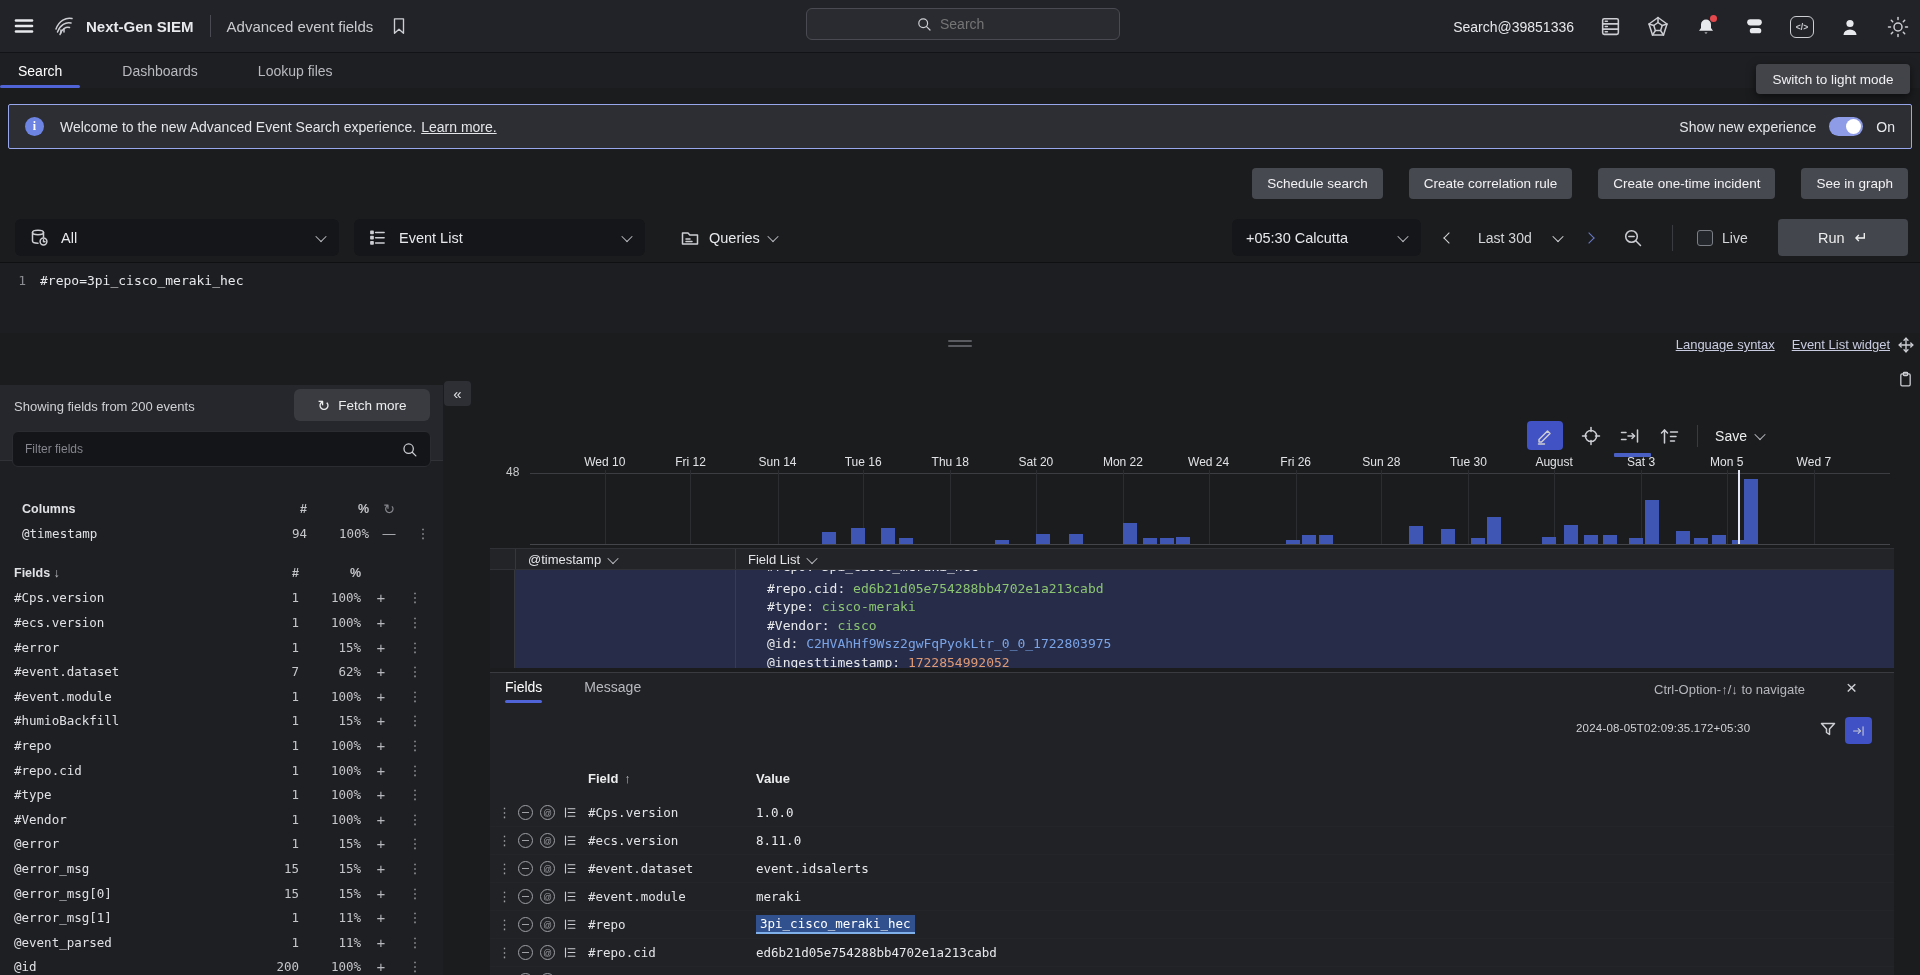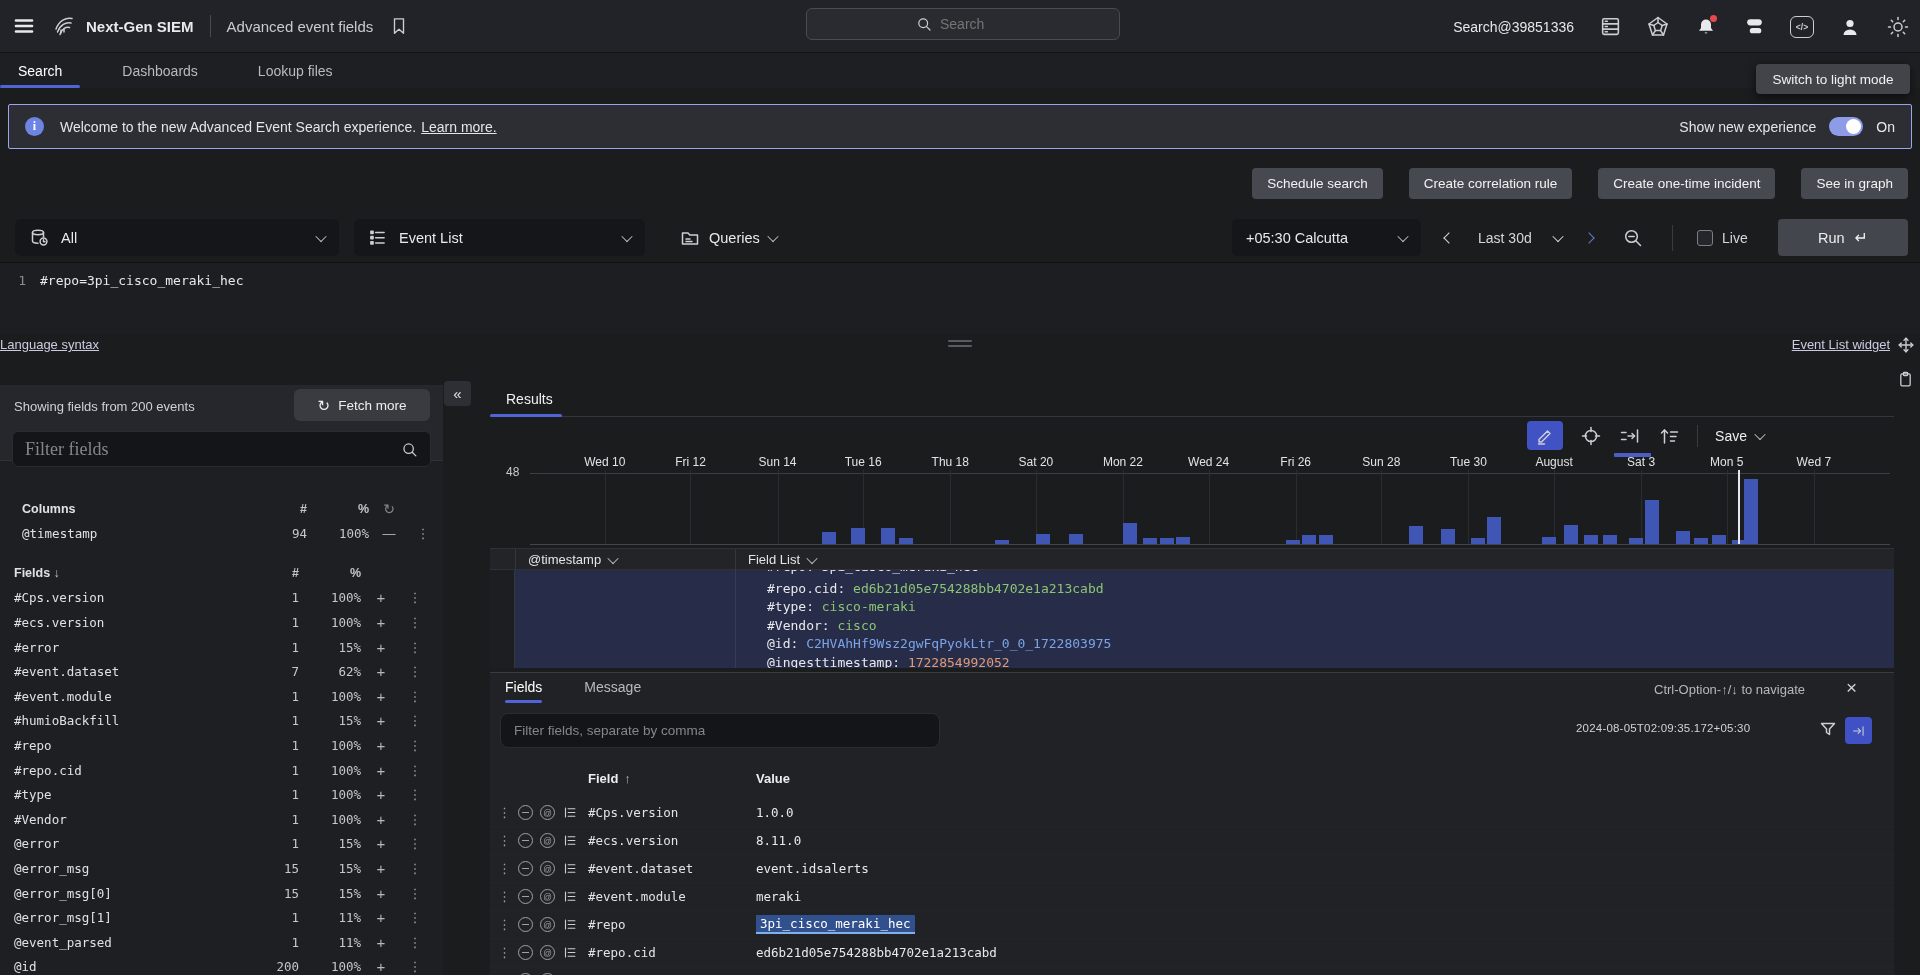--- a/index.html
+++ b/index.html
@@ -81,34 +81,34 @@
 
 
 #editor{position:absolute;left:0;top:262px;width:1920px;height:71px;background:#1d1e21;border-top:1px solid #0f1012}
 #editor .line{display:flex;padding-top:10px;font-size:13px}
 #editor .ln{width:26px;text-align:right;color:#8b8c92;margin-right:14px}
 #editor .code{color:#e8e9ec}
 
 
 #grip{position:absolute;left:948px;top:340px;width:24px;cursor:row-resize}
 #grip div{height:2px;background:#5a5b60;border-radius:2px;margin-bottom:3px}
-#links-row{position:absolute;top:337px;left:0;width:1890px;display:flex;justify-content:space-between;gap:24px;font-size:13px}
+#links-row{position:absolute;top:337px;left:0;width:1890px;display:flex;justify-content:flex-end;gap:17px;font-size:13px}
 #links-row a{color:#c9cce0;text-decoration:underline;cursor:pointer}
 .edge-icon{position:absolute;left:1897px;cursor:pointer}
 
 
 #sidebar{position:absolute;left:0;top:385px;width:443px;bottom:0;background:#1e1f23}
 #sb-head{position:absolute;left:0;top:0;width:443px;height:76px;background:#26272c;border-bottom:1px solid #313237}
 #sb-summary{position:absolute;left:14px;top:14px;font-size:13px;color:#cfd0d4}
 #fetch-btn{position:absolute;left:294px;top:4px;width:136px;height:32px;background:#393b41;border:none;border-radius:6px;
   color:#eceded;font-size:13.5px;display:flex;align-items:center;justify-content:center;gap:8px;cursor:pointer;font-family:"Liberation Sans",sans-serif}
 .refresh-glyph{font-size:15px;line-height:1}
 #sb-filter{position:absolute;left:12px;top:46px;width:419px;height:36px;background:var(--input);border:1px solid #2b2c31;border-radius:6px;
   display:flex;align-items:center;padding:0 12px}
-#sb-filter input{flex:1;background:transparent;border:none;outline:none;color:#cfd0d4;font-size:18px;font-family:Liberation Serif, serif}
+#sb-filter input{flex:1;background:transparent;border:none;outline:none;color:#cfd0d4;font-size:12px;font-family:Liberation Sans, sans-serif}
 #sb-filter input::placeholder{color:#85868d}
 .sb-row{display:flex;align-items:center;padding:0 14px;height:24.6px}
 .sb-row .nm{flex:1;font-size:12.5px;color:#e0e1e5}
 .sb-row .ct{width:46px;text-align:right;font-size:12.5px;color:#c6c7cb}
 .sb-row .pc{width:62px;text-align:right;font-size:12.5px;color:#c6c7cb}
 .sb-row .pl{width:40px;text-align:center;color:#b7b8be;font-size:15px;cursor:pointer}
 .sb-row .kb{width:28px;text-align:center;color:#9fa0a6;font-size:13px;cursor:pointer}
 .sb-hdr{font-weight:bold;font-size:13px;color:#eceded}
 #sb-columns{position:absolute;left:8px;top:112px;width:443px}
 #sb-fields{position:absolute;left:0;top:176px;width:443px;bottom:0;overflow:hidden}
@@ -629,24 +629,20 @@
           <span class="pc mono">100%</span>
           <span class="pl">+</span>
           <span class="kb">⋮</span>
         </div>
       </div>
   </div>
 </div>
 <div id="collapse-btn">«</div>
 
 <div id="main">
-  <div id="results-bar">
-    <span id="results-tab">Results</span>
-    <div id="results-underline"></div>
-  </div>
 
   <div id="chart-toolbar">
     <div class="tool-btn active">
       <svg width="20" height="20" viewBox="0 0 20 20">
           <g class="ic" stroke="#fff" stroke-width="1.5">
             <path d="M4 13.5 L12.5 5 l2.5 2.5 L6.5 16 H4 z"></path>
             <line x1="3.5" y1="18" x2="9.5" y2="18"></line>
           </g>
         </svg>
     </div>
@@ -791,23 +787,20 @@
   <div id="inspect">
     <div id="insp-tabs">
 
         <div class="insp-tab active"><span>Fields</span></div>
 
         <div class="insp-tab"><span>Message</span></div>
       </div>
     <span id="insp-hint">Ctrl-Option-↑/↓ to navigate</span>
     <span id="insp-close">×</span>
 
-    <div id="insp-filter">
-      <input placeholder="Filter fields, separate by comma" style="">
-    </div>
     <span id="insp-ts">2024-08-05T02:09:35.172+05:30</span>
     <div id="insp-funnel">
       <svg width="20" height="20" viewBox="0 0 20 20">
           <path class="ic" stroke-width="1.5" d="M3.5 4.5 h13 l-5 5.5 v5.5 l-3 -2 v-3.5 z"></path>
         </svg>
     </div>
     <div id="insp-goto">
       <svg width="15" height="14" viewBox="0 0 20 20">
           <g class="ic" stroke="#fff" stroke-width="1.8">
             <line x1="3" y1="10" x2="12.5" y2="10"></line>

